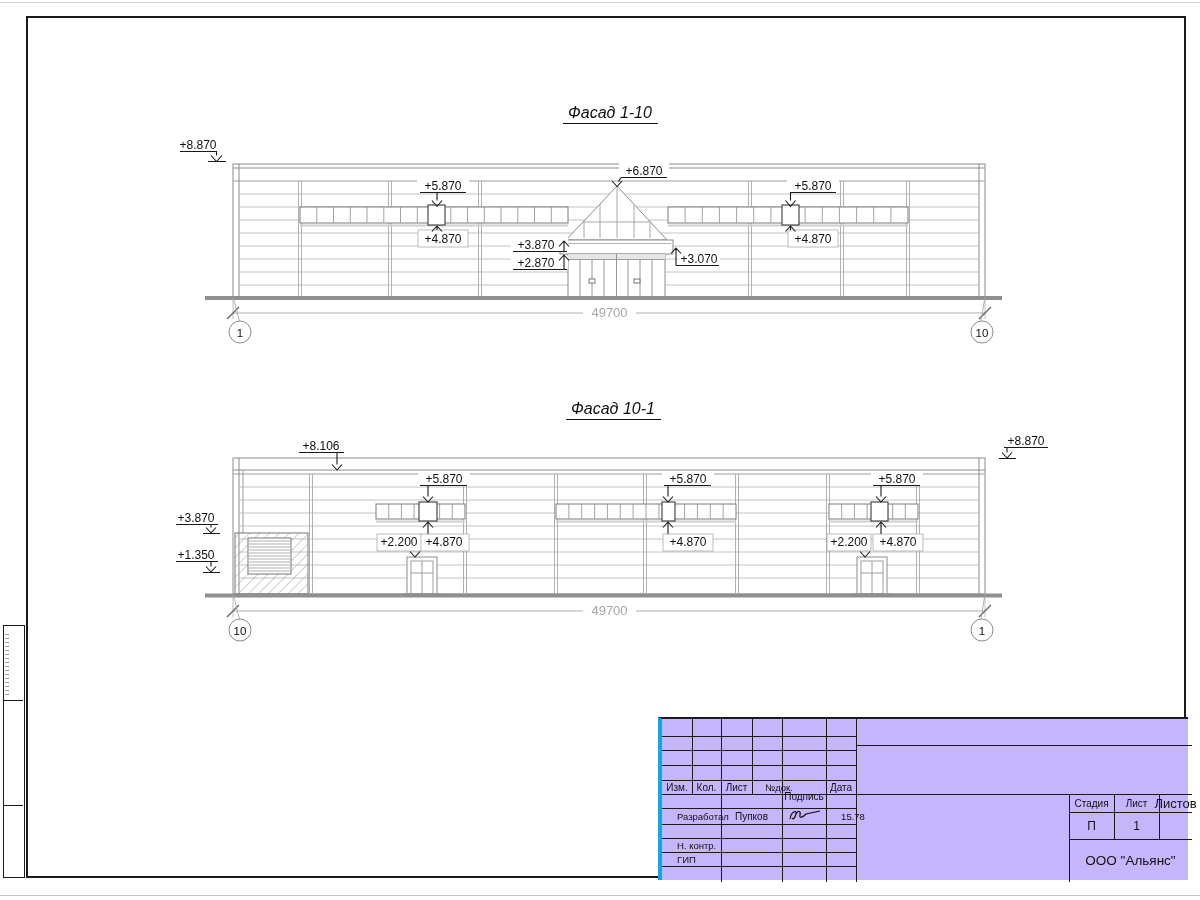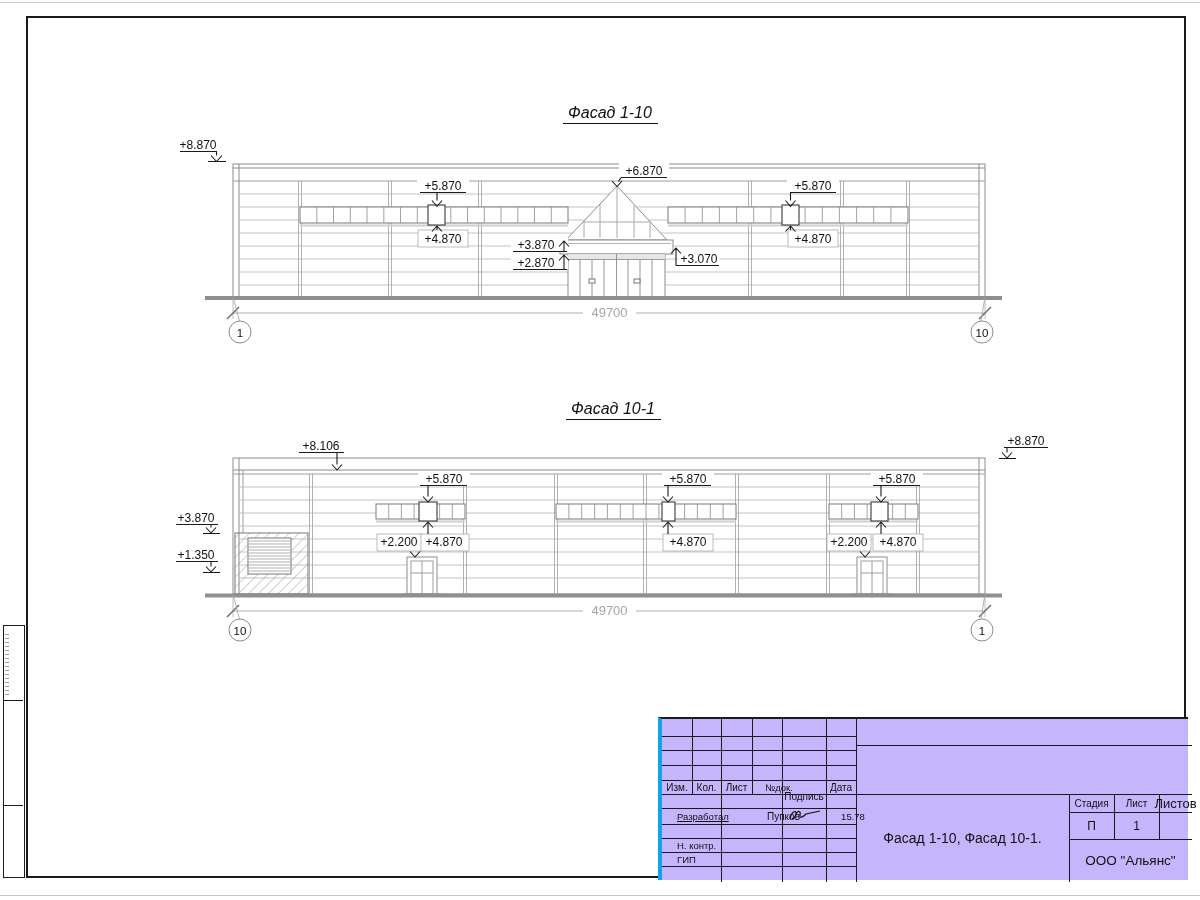--- a/index.html
+++ b/index.html
@@ -321,30 +321,29 @@
   <div class="hline" style="left:407px;top:93px;width:123px;"></div>
   <div class="hline" style="left:407px;top:120px;width:123px;"></div>
 
   <div class="cell" style="left:0;top:61px;width:30px;height:14px;">Изм.</div>
   <div class="cell" style="left:30px;top:61px;width:29px;height:14px;text-align:center;">Кол.</div>
   <div class="cell" style="left:59px;top:61px;width:31px;height:14px;">Лист</div>
   <div class="cell tb-small" style="left:90px;top:61px;width:30px;height:14px;">№док.</div>
   <div class="cell" style="left:120px;top:70px;width:44px;height:14px;">Подпись</div>
   <div class="cell" style="left:164px;top:61px;width:30px;height:14px;">Дата</div>
 
-  <div class="cell left tb-small" style="left:0;top:89px;width:59px;height:16px;text-decoration:underline;">Разработал</div>
-  <div class="cell" style="left:59px;top:89px;width:61px;height:16px;margin-left:32px;">Пупков</div>
+  <div class="cell left tb-small" style="left:0;top:89px;width:59px;height:16px;">Разработал</div>
+  <div class="cell" style="left:59px;top:89px;width:61px;height:16px;">Пупков</div>
   <svg class="abs" style="left:122px;top:87px;" width="40" height="18" viewBox="0 0 40 18">
     <path d="M6 13 C7 6, 13 3, 12 8 C11 12, 9 14, 8 12 M12 8 C14 4, 17 5, 16 9 C15 13, 19 11, 22 8 L36 5" stroke="#111" stroke-width="1.2" fill="none"></path>
   </svg>
   <div class="cell tb-small" style="left:164px;top:89px;width:30px;height:16px;">15.78</div>
   <div class="cell left tb-small" style="left:0;top:119px;width:59px;height:14px;">Н. контр.</div>
   <div class="cell left tb-small" style="left:0;top:133px;width:59px;height:14px;">ГИП</div>
 
-  <div class="cell" id="tb-title" style="left:194px;top:75px;width:213px;height:88px;">Фасад 1-10, Фасад 10-1.</div>
   <div class="cell" id="tb-company" style="left:407px;top:120px;width:123px;height:43px;">ООО "Альянс"</div>
 
   <div class="cell" style="left:407px;top:75px;width:45px;height:18px;text-align:center;">Стадия</div>
   <div class="cell" style="left:452px;top:75px;width:45px;height:18px;">Лист</div>
   <div class="cell" style="font-size:13px;left:497px;top:75px;width:33px;height:18px;">Листов</div>
   <div class="cell tb-big" style="left:407px;top:93px;width:45px;height:27px;">П</div>
   <div class="cell tb-big" style="left:452px;top:93px;width:45px;height:27px;">1</div>
 </div>
 
 </body></html>

